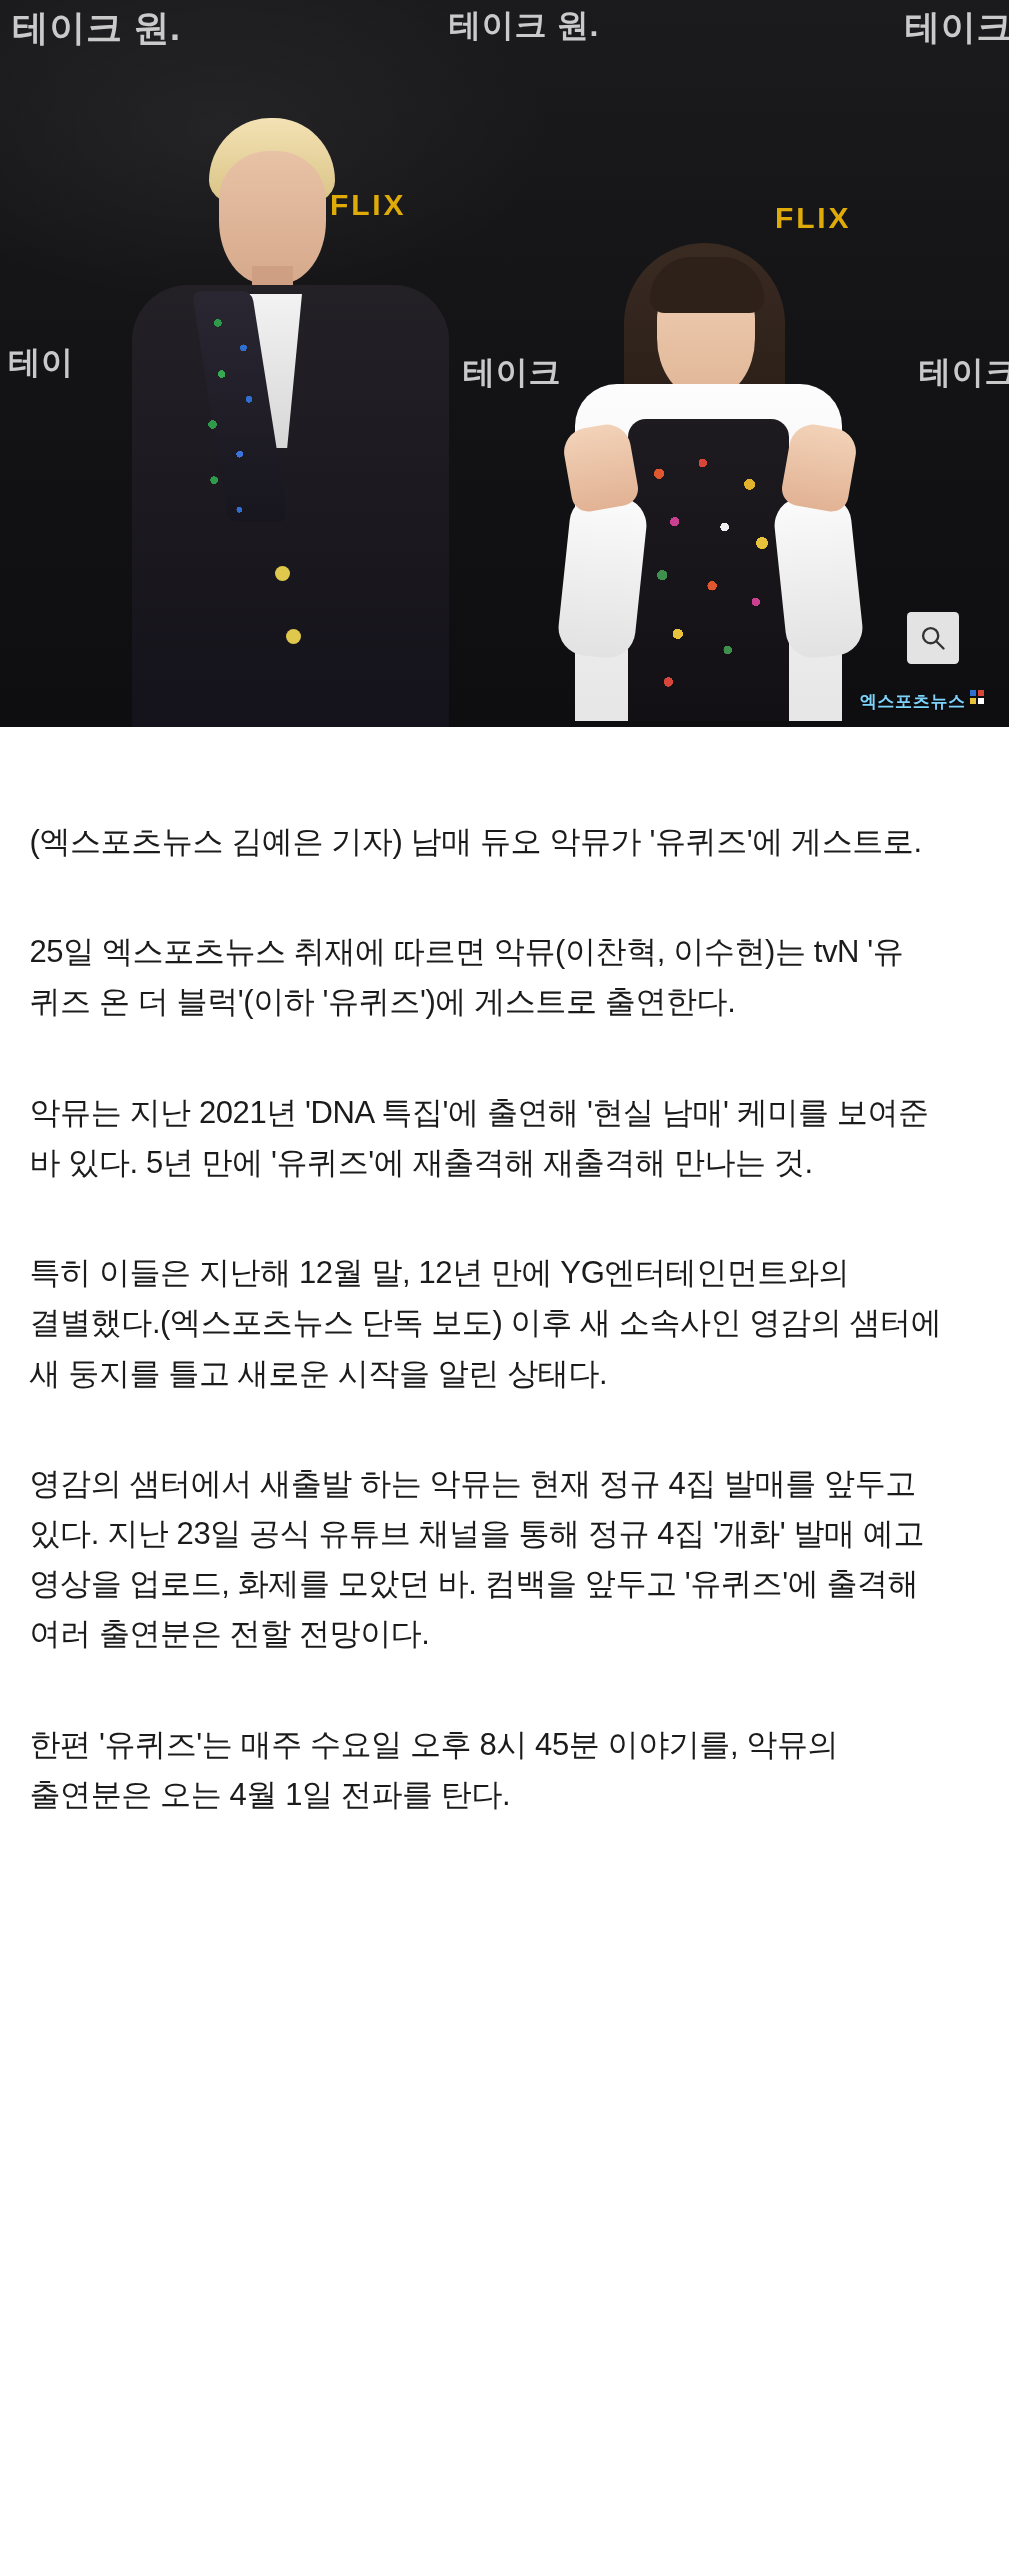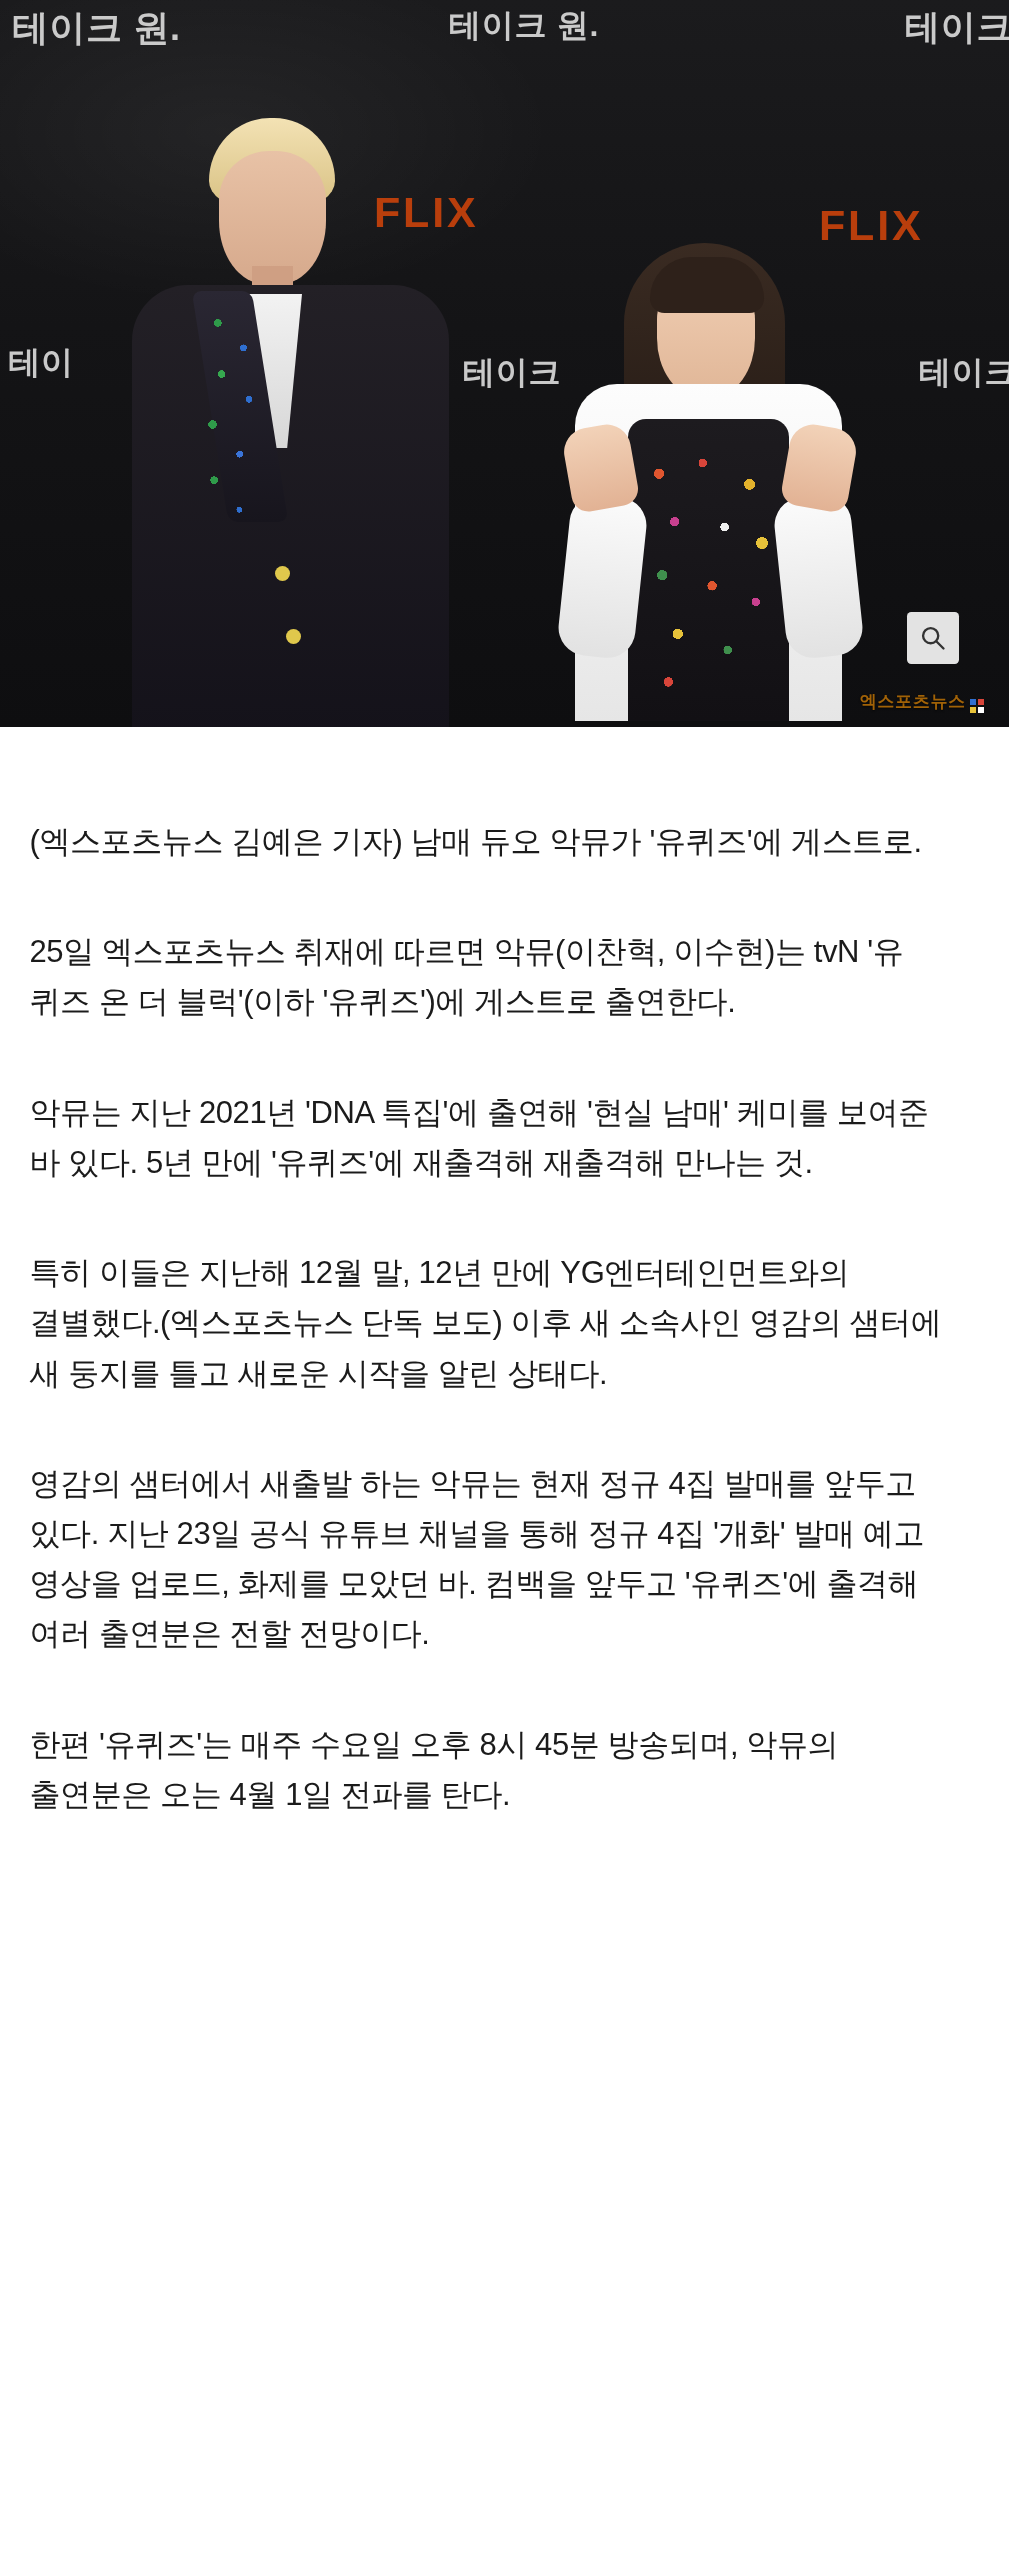--- a/index.html
+++ b/index.html
@@ -43,26 +43,25 @@
     opacity: 0.92;
   }
   .bd1 { left: 12.6px;   top: 4.2px;   font-size: 36px; }
   .bd2 { left: 449px;  top: 4.2px;   font-size: 32px; }
   .bd3 { left: 905px; top: 4.2px;   font-size: 35px; }
   .bd4 { left: 8.4px;   top: 341px; font-size: 32px; }
   .bd5 { left: 463px;  top: 351px; font-size: 32px; }
   .bd6 { left: 919px; top: 351px; font-size: 32px; }
   .netflix-1, .netflix-2 {
     position: absolute;
-    color: #c2410c;
+    color: #eab308;
     font-weight: 700;
-    font-size: 43px;
+    font-size: 30px;
     letter-spacing: 2.8px;
     opacity: 0.95;
-    margin-left: 44px;
   }
   .netflix-1 { left: 330px; top: 188px; }
   .netflix-2 { left: 775px; top: 201px; }
 
   
   .p-left { position: absolute; left: 126px; bottom: 0; width: 330px; height: 652px; }
   .p-left .hair {
     position: absolute; left: 83px; top: 43px; width: 126px; height: 90px;
     background: linear-gradient(180deg,#f3e2b4,#d8c183);
     border-radius: 63px 63px 42px 42px / 65px 65px 28px 28px;
@@ -182,23 +181,23 @@
     display: flex;
     align-items: center;
     justify-content: center;
   }
   .zoom-badge svg { width: 28px; height: 28px; }
   .watermark {
     position: absolute;
     right: 25px;
     bottom: 14px;
     display: flex;
-    align-items: flex-end;
+    align-items: flex-start;
     gap: 4.2px;
-    color: #a16207;
+    color: #7dd3fc;
     font-size: 17px;
     font-weight: 700;
     letter-spacing: 0.7px;
     text-shadow: 0 0.7px 2.1px rgba(0,0,0,0.75);
   }
   .wm-squares {
     display: grid;
     grid-template-columns: repeat(2, 6.3px);
     grid-auto-rows: 6.3px;
     gap: 1.4px;
@@ -283,17 +282,17 @@
       </span>
     </div>
   </div>
 
   <div class="article">
     <p>(엑스포츠뉴스 김예은 기자) 남매 듀오 악뮤가 '유퀴즈'에 게스트로.</p>
     <p>25일 엑스포츠뉴스 취재에 따르면 악뮤(이찬혁, 이수현)는 tvN '유 퀴즈 온 더 블럭'(이하 '유퀴즈')에 게스트로 출연한다.</p>
     <p>악뮤는 지난 2021년 'DNA 특집'에 출연해 '현실 남매' 케미를 보여준 바 있다. 5년 만에 '유퀴즈'에 재출격해 재출격해 만나는 것.</p>
     <p>특히 이들은 지난해 12월 말, 12년 만에 YG엔터테인먼트와의 결별했다.(엑스포츠뉴스 단독 보도) 이후 새 소속사인 영감의 샘터에 새 둥지를 틀고 새로운 시작을 알린 상태다.</p>
     <p>영감의 샘터에서 새출발 하는 악뮤는 현재 정규 4집 발매를 앞두고 있다. 지난 23일 공식 유튜브 채널을 통해 정규 4집 '개화' 발매 예고 영상을 업로드, 화제를 모았던 바. 컴백을 앞두고 '유퀴즈'에 출격해 여러 출연분은 전할 전망이다.</p>
-    <p>한편 '유퀴즈'는 매주 수요일 오후 8시 45분 방송되며, 악뮤의 출연분은 오는 4월 1일 전파를 탄다.</p>
+    <p>한편 '유퀴즈'는 매주 수요일 오후 8시 45분 이야기를, 악뮤의 출연분은 오는 4월 1일 전파를 탄다.</p>
   </div>
 
 </div>
 
 
 </body></html>

